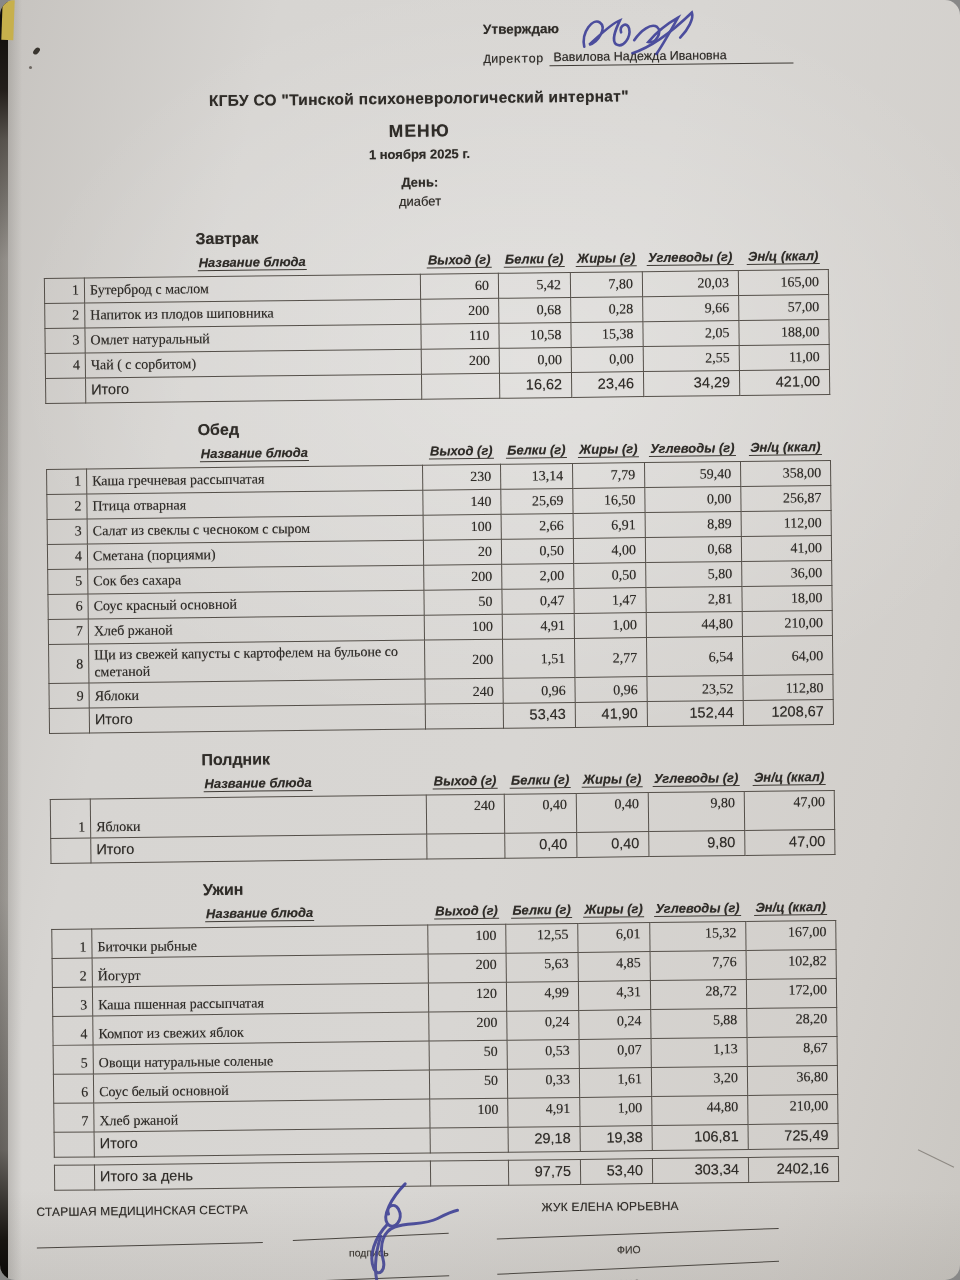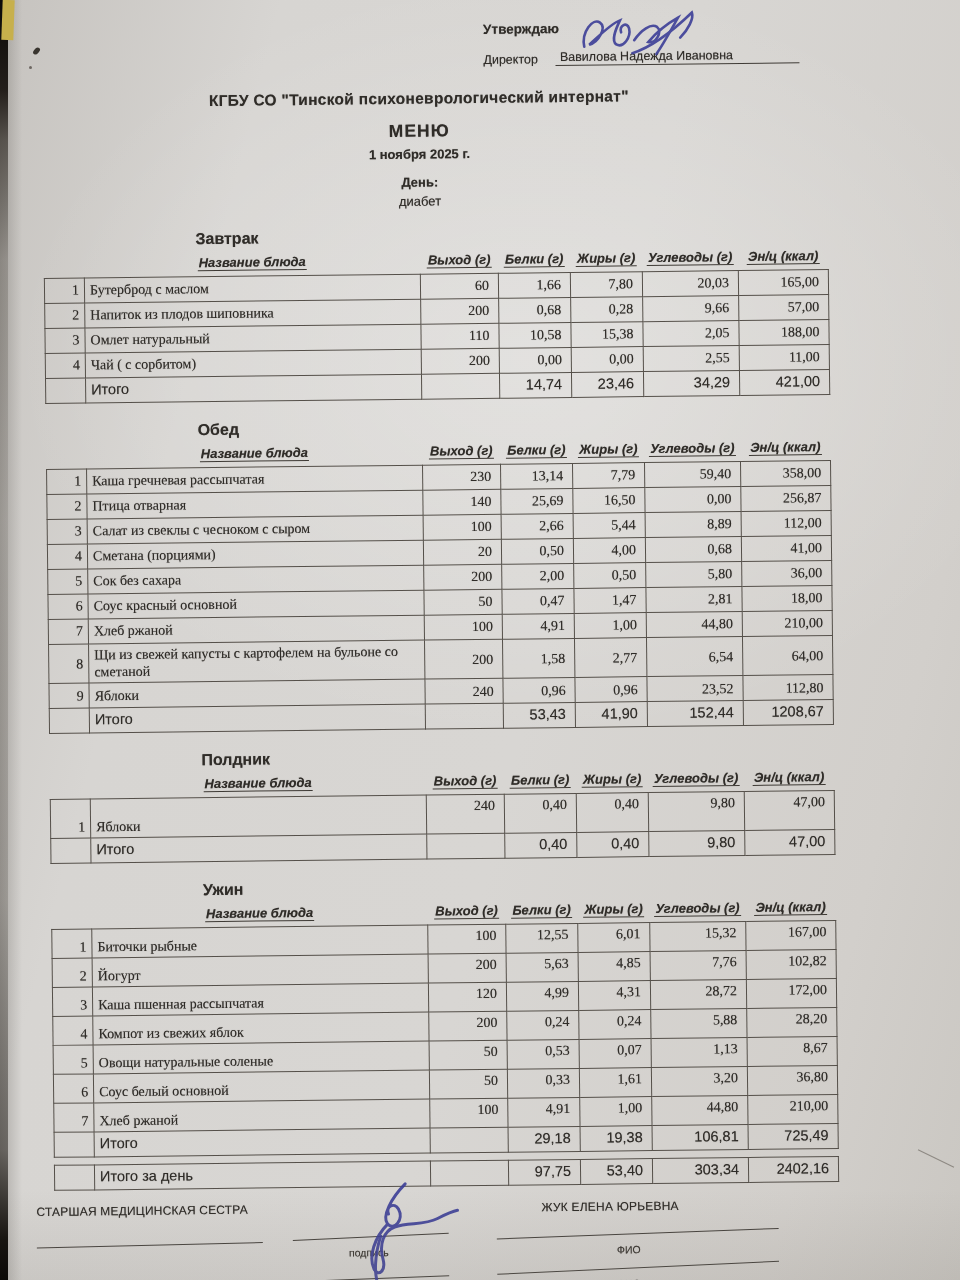--- a/index.html
+++ b/index.html
@@ -4,32 +4,33 @@
 <style>
   html,body{margin:0;padding:0;background:#888;}
   .page{
     position:relative;width:960px;height:1280px;overflow:hidden;
     background:
       radial-gradient(90% 50% at 55% 28%, rgba(255,255,255,0.28), rgba(255,255,255,0) 60%),
       linear-gradient(104deg, #c6c3bf 0%, #d7d5d2 22%, #d8d6d3 55%, #d2cfcb 85%, #cac7c2 100%),
       #d3d1ce;
     font-family:"Liberation Sans", sans-serif;
     color:#2f2c28;
+    border-radius:15px;
   }
   .content{
     position:absolute;left:30px;top:0;width:900px;
     transform:rotate(-0.65deg);
     transform-origin:450px 640px;
     text-shadow:0 0 0.7px rgba(47,44,40,0.55);
   }
   
   .approval{margin:22px 0 0 460px;position:relative;height:56px;}
   .approve-word{font-weight:bold;font-size:13.5px;}
   .director-row{margin-top:14px;font-size:12.5px;display:flex;align-items:flex-end;}
-  .director-word{margin-right:18px;}
+  .director-word{margin-right:6px;font-family:Liberation Mono, monospace;}
   .director-line{display:inline-block;border-bottom:1.6px solid #3f3b36;padding:0 10px 1px 4px;min-width:230px;font-size:12.5px;}
   .sig-top{position:absolute;left:85px;top:-14px;width:150px;height:58px;}
   
   .center-block{width:790px;text-align:center;}
   .org-title{margin-top:11px;font-size:15.5px;font-weight:bold;letter-spacing:0.3px;}
   .menu-title{margin-top:13px;font-size:17.5px;font-weight:bold;letter-spacing:1px;}
   .menu-date{margin-top:5px;font-size:13px;font-weight:bold;}
   .day-label{margin-top:13px;font-size:13px;font-weight:bold;}
   .diet{margin-top:4px;font-size:13px;}
   
@@ -124,21 +125,21 @@
               <th><span class="colhead">Жиры (г)</span></th>
               <th><span class="colhead">Углеводы (г)</span></th>
               <th><span class="colhead">Эн/ц (ккал)</span></th>
             </tr>
           </thead>
         <tbody>
             <tr class="dish-row">
               <td class="rno">1</td>
               <td class="dish">Бутерброд с маслом</td>
               <td class="val">60</td>
-              <td class="val">1,66</td>
+              <td class="val">5,42</td>
               <td class="val">7,80</td>
               <td class="val">20,03</td>
               <td class="val">165,00</td>
             </tr>
             <tr class="dish-row">
               <td class="rno">2</td>
               <td class="dish">Напиток из плодов шиповника</td>
               <td class="val">200</td>
               <td class="val">0,68</td>
               <td class="val">0,28</td>
@@ -160,21 +161,21 @@
               <td class="val">200</td>
               <td class="val">0,00</td>
               <td class="val">0,00</td>
               <td class="val">2,55</td>
               <td class="val">11,00</td>
             </tr>
             <tr class="total-row">
               <td class="rno"></td>
               <td class="dish">Итого</td>
               <td class="val"></td>
-              <td class="val">14,74</td>
+              <td class="val">16,62</td>
               <td class="val">23,46</td>
               <td class="val">34,29</td>
               <td class="val">421,00</td>
             </tr>
           </tbody>
       </table>
     </div>
 
     <div>
       <div class="section-title">Обед</div>
@@ -216,21 +217,21 @@
               <td class="val">25,69</td>
               <td class="val">16,50</td>
               <td class="val">0,00</td>
               <td class="val">256,87</td>
             </tr>
             <tr class="dish-row">
               <td class="rno">3</td>
               <td class="dish">Салат из свеклы с чесноком с сыром</td>
               <td class="val">100</td>
               <td class="val">2,66</td>
-              <td class="val">5,44</td>
+              <td class="val">6,91</td>
               <td class="val">8,89</td>
               <td class="val">112,00</td>
             </tr>
             <tr class="dish-row">
               <td class="rno">4</td>
               <td class="dish">Сметана (порциями)</td>
               <td class="val">20</td>
               <td class="val">0,50</td>
               <td class="val">4,00</td>
               <td class="val">0,68</td>
@@ -260,21 +261,21 @@
               <td class="val">100</td>
               <td class="val">4,91</td>
               <td class="val">1,00</td>
               <td class="val">44,80</td>
               <td class="val">210,00</td>
             </tr>
             <tr class="dish-row">
               <td class="rno">8</td>
               <td class="dish">Щи из свежей капусты  с картофелем на бульоне со сметаной</td>
               <td class="val">200</td>
-              <td class="val">1,58</td>
+              <td class="val">1,51</td>
               <td class="val">2,77</td>
               <td class="val">6,54</td>
               <td class="val">64,00</td>
             </tr>
             <tr class="dish-row">
               <td class="rno">9</td>
               <td class="dish">Яблоки</td>
               <td class="val">240</td>
               <td class="val">0,96</td>
               <td class="val">0,96</td>

